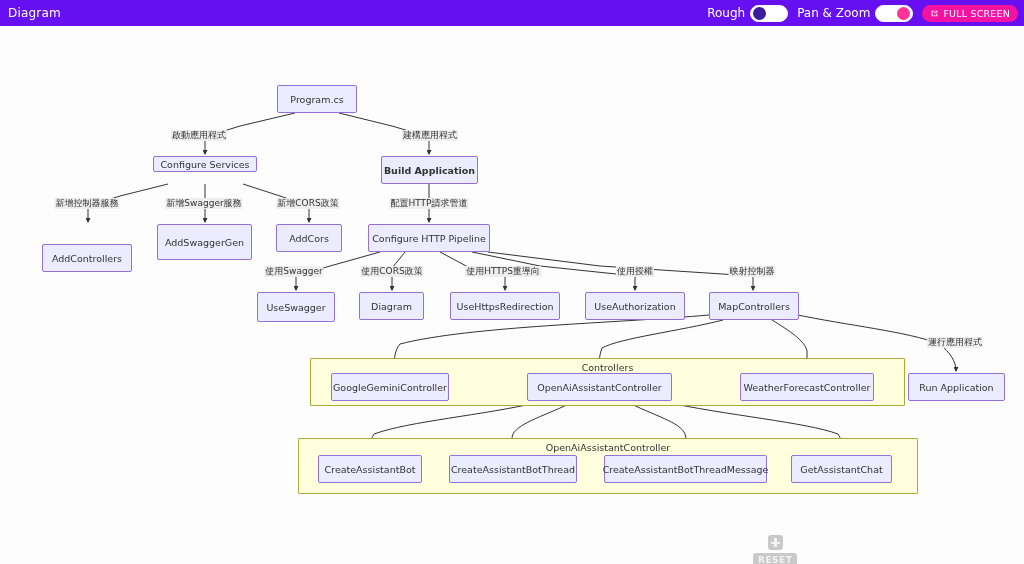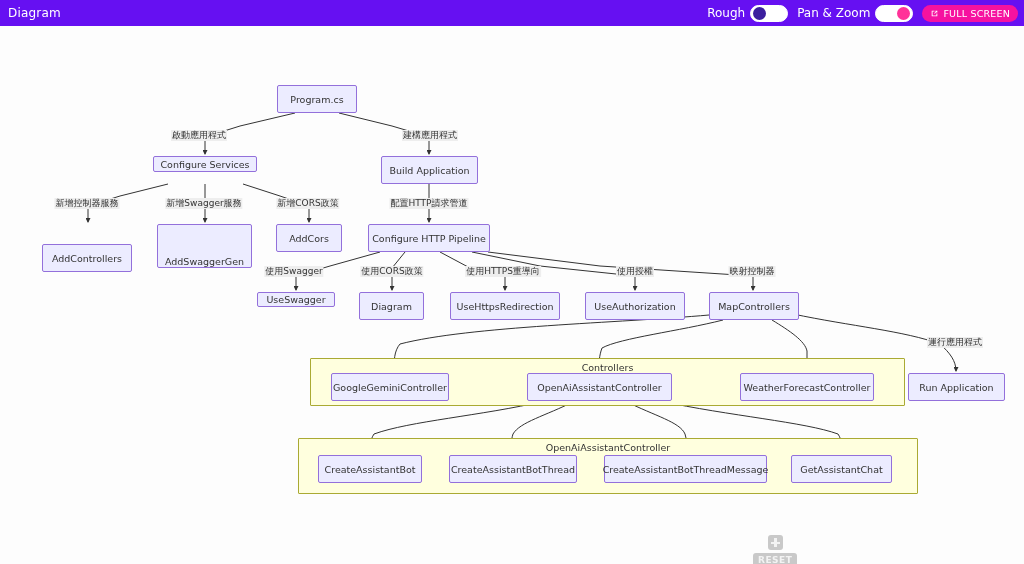--- a/index.html
+++ b/index.html
@@ -274,36 +274,36 @@
       </div>
     </div>
 
     <div>
       <div class="node" style="left:277px;top:59px;width:80px;height:28px;">
           <span>Program.cs</span>
         </div>
       <div class="node" style="left:153px;top:130px;width:104px;height:16px;">
           <span>Configure Services</span>
         </div>
-      <div class="node" style="left:381px;top:130px;width:97px;height:28px;">
+      <div class="node" style="left:381px;top:130px;width:97px;height:28px;font-weight:bold;">
           <span>Build Application</span>
         </div>
       <div class="node" style="left:42px;top:198px;width:90px;height:28px;margin-top:20px;">
           <span>AddControllers</span>
         </div>
-      <div class="node" style="left:157px;top:198px;width:95px;height:44px;align-items:flex-end;">
+      <div class="node" style="left:157px;top:198px;width:95px;height:36px;">
           <span>AddSwaggerGen</span>
         </div>
       <div class="node" style="left:276px;top:198px;width:66px;height:28px;">
           <span>AddCors</span>
         </div>
       <div class="node" style="left:368px;top:198px;width:122px;height:28px;">
           <span>Configure HTTP Pipeline</span>
         </div>
-      <div class="node" style="left:257px;top:266px;width:78px;height:15px;">
+      <div class="node" style="left:257px;top:266px;width:78px;height:30px;">
           <span>UseSwagger</span>
         </div>
       <div class="node" style="left:359px;top:266px;width:65px;height:28px;">
           <span>Diagram</span>
         </div>
       <div class="node" style="left:450px;top:266px;width:110px;height:28px;">
           <span>UseHttpsRedirection</span>
         </div>
       <div class="node" style="left:585px;top:266px;width:100px;height:28px;">
           <span>UseAuthorization</span>

